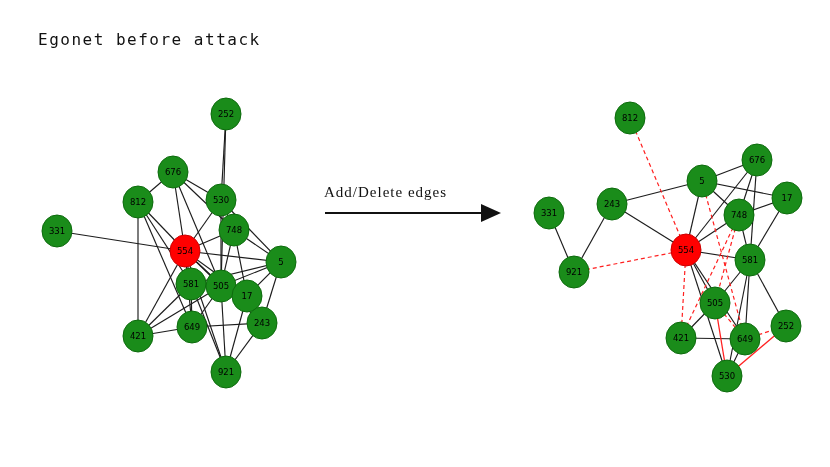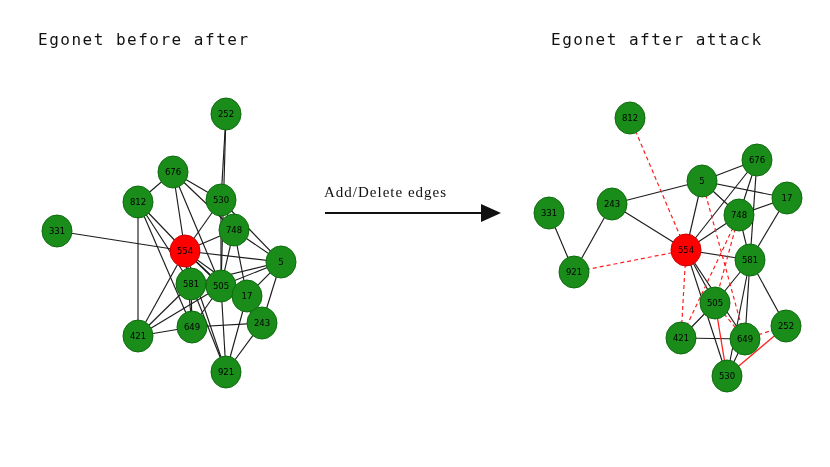--- a/index.html
+++ b/index.html
@@ -259,19 +259,18 @@
           <text x="745" y="339.5" class="node-label">649</text>
         </g>
         <g>
           <ellipse cx="727" cy="376" rx="15" ry="16" fill="#1a8c1a" stroke="#0e6b0e" stroke-width="1"></ellipse>
           <text x="727" y="376.5" class="node-label">530</text>
         </g>
       </g>
     <line id="transform-arrow" stroke="#111111" stroke-width="2" marker-end="url(#arrowhead)" x1="325" y1="213" x2="497" y2="213"></line>
   </svg>
 
-  <div id="title-before" class="fig-title">Egonet before after</div>
-
-  <div id="title-after" class="fig-title">Egonet after attack</div>
+  <div id="title-before" class="fig-title">Egonet before attack</div>
+
 
   <div id="arrow-label">Add/Delete edges</div>
 
 </div>
 
 </body></html>

